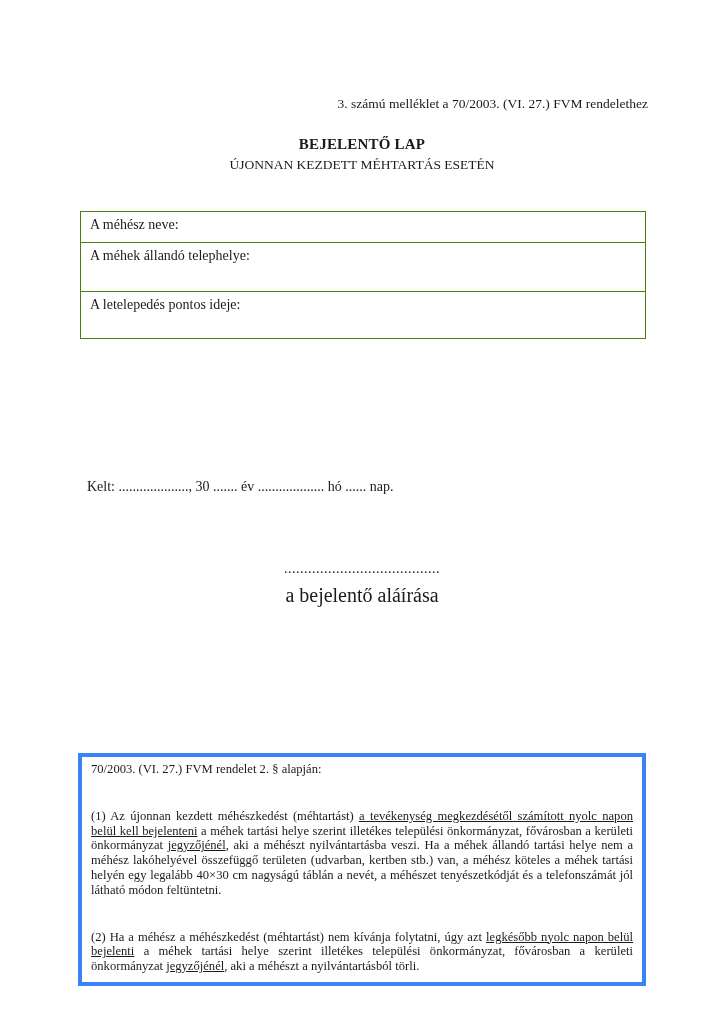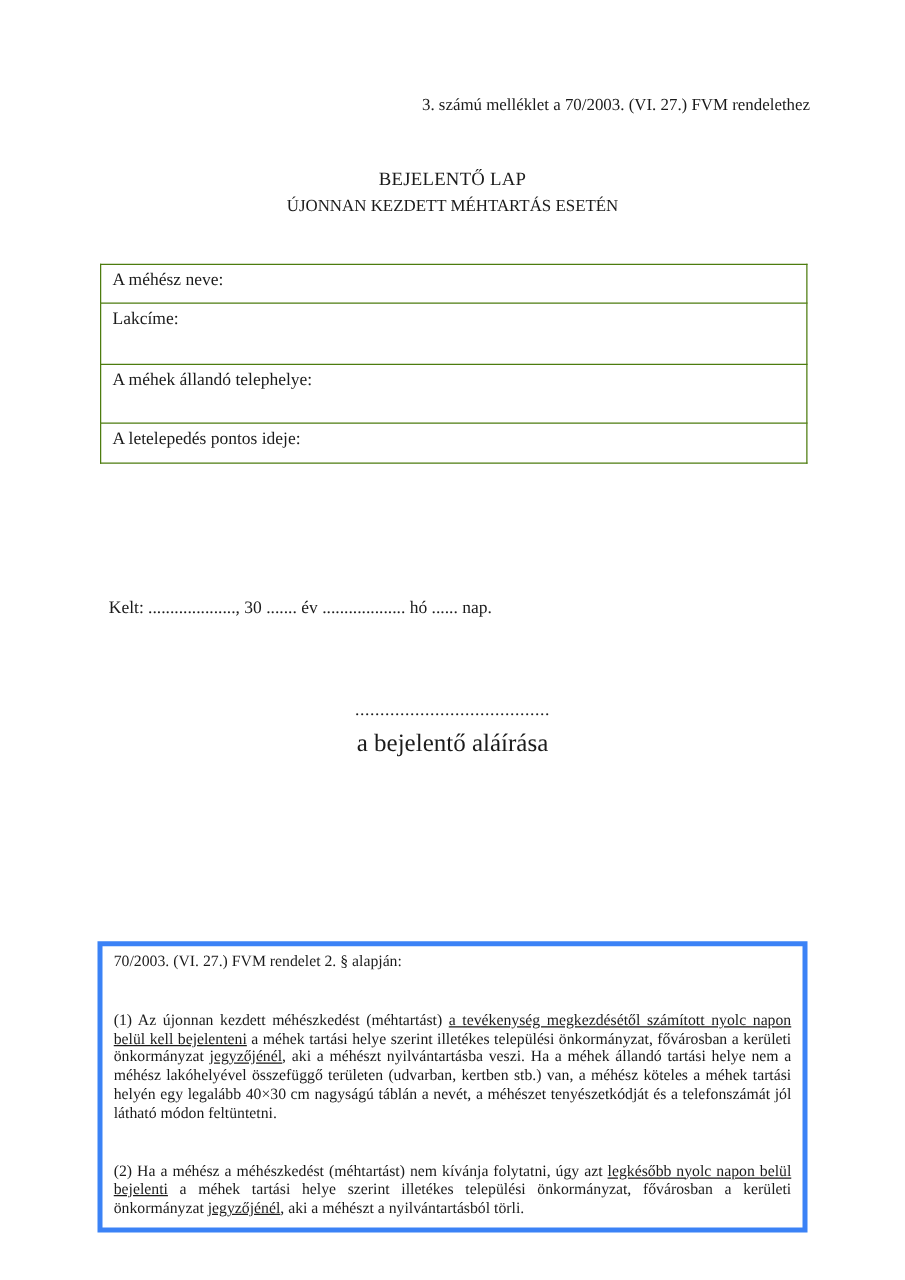--- a/index.html
+++ b/index.html
@@ -13,38 +13,38 @@
     height: 1024px;
     background: #ffffff;
     font-family: "Liberation Serif", "DejaVu Serif", serif;
     color: #1b1b1b;
     overflow: hidden;
   }
 
   
   .ref-line {
     position: absolute;
-    top: 76px;
+    top: 96px;
     right: 76px;
     font-size: 13.5px;
     white-space: nowrap;
   }
 
   
   .title-block {
     position: absolute;
     top: 135px;
     left: 0;
     width: 724px;
     text-align: center;
     line-height: 19px;
   }
   .doc-title {
     font-size: 15px;
-    font-weight: normal;
+    font-weight: bold;
     letter-spacing: 0.2px;
   }
   .doc-subtitle {
     font-size: 13.5px;
     margin-top: 1px;
   }
 
   
   .form-table {
     position: absolute;
@@ -127,23 +127,20 @@
     <div class="doc-title">BEJELENTŐ LAP</div>
     <div class="doc-subtitle">ÚJONNAN KEZDETT MÉHTARTÁS ESETÉN</div>
   </div>
 
   <table class="form-table">
     <tbody>
       <tr>
         <td>A méhész neve:</td>
       </tr>
       <tr>
-        <td>Lakcíme:</td>
-      </tr>
-      <tr>
         <td>A méhek állandó telephelye:</td>
       </tr>
       <tr>
         <td>A letelepedés pontos ideje:</td>
       </tr>
     </tbody>
   </table>
 
   <div class="date-line">Kelt: ...................., 30 ....... év ................... hó ...... nap.</div>
 

